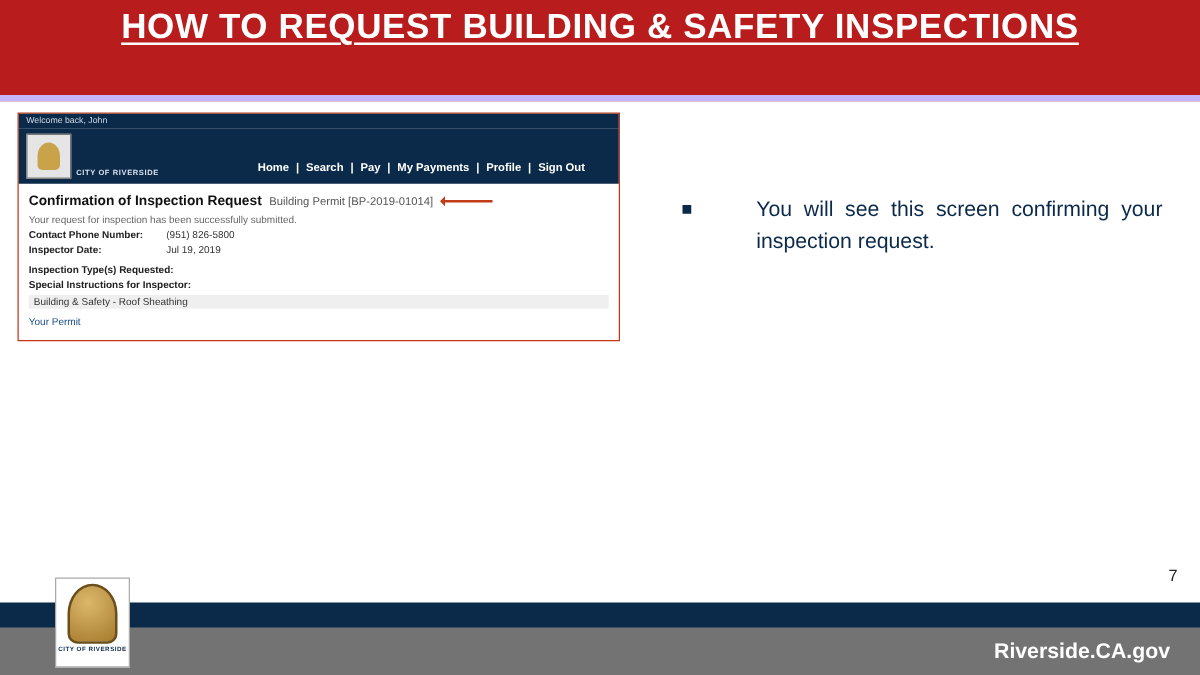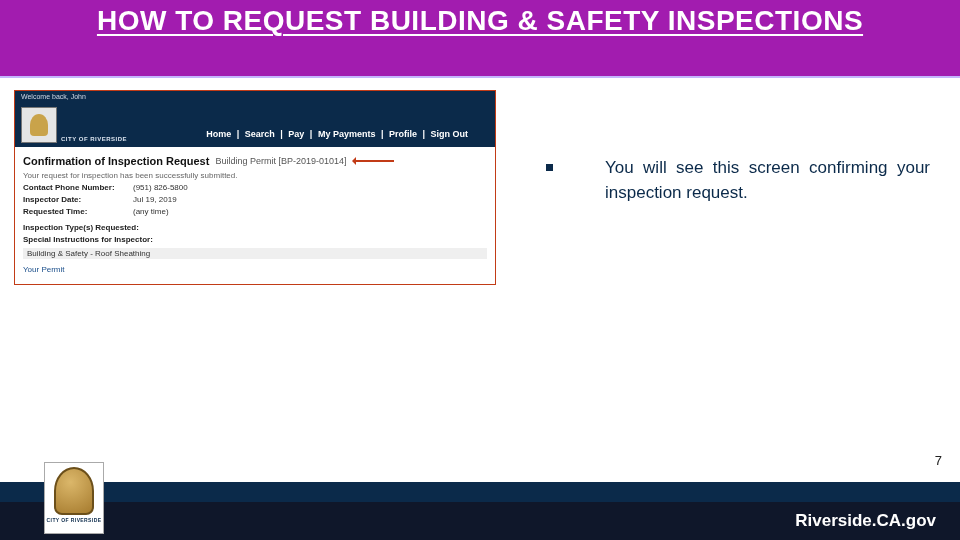--- a/index.html
+++ b/index.html
@@ -13,22 +13,22 @@
     position: relative;
   }
 
   
   .title-bar {
     position: absolute;
     left: 0;
     top: 0;
     width: 960px;
     height: 76px;
-    background: #a21caf;
-    border-bottom: 2px solid #c4b5fd;
+    background: #b91c1c;
+    border-bottom: 5px solid #c4b5fd;
   }
   .title-bar h1 {
     margin: 0;
     padding: 4px 40px 0 40px;
     color: #ffffff;
     font-size: 28px;
     font-weight: 700;
     line-height: 1.2;
     text-align: center;
     letter-spacing: 0.5px;
@@ -217,21 +217,21 @@
     width: 960px;
     height: 58px;
     background: #0b2a4a;
   }
   .footer-inner {
     position: absolute;
     left: 0;
     bottom: 0;
     width: 960px;
     height: 38px;
-    background: #0f172a;
+    background: #737373;
     color: #ffffff;
     font-size: 17px;
     font-weight: 700;
     display: flex;
     align-items: center;
     justify-content: flex-end;
     padding-right: 24px;
     box-sizing: border-box;
   }
   .footer-logo {
@@ -302,24 +302,20 @@
         <div class="shot-note">Your request for inspection has been successfully submitted.</div>
 
         <div class="shot-row">
           <div class="lbl">Contact Phone Number:</div>
           <div class="val">(951) 826-5800</div>
         </div>
         <div class="shot-row">
           <div class="lbl">Inspector Date:</div>
           <div class="val">Jul 19, 2019</div>
         </div>
-        <div class="shot-row">
-          <div class="lbl">Requested Time:</div>
-          <div class="val">(any time)</div>
-        </div>
         <div class="shot-row" style="margin-top:4px">
           <div class="lbl" style="width:160px">Inspection Type(s) Requested:</div>
         </div>
 
         <div class="shot-row">
           <div class="lbl" style="width:160px">Special Instructions for Inspector:</div>
           <div class="val"></div>
         </div>
         <div class="striped">Building &amp; Safety - Roof Sheathing</div>
 

